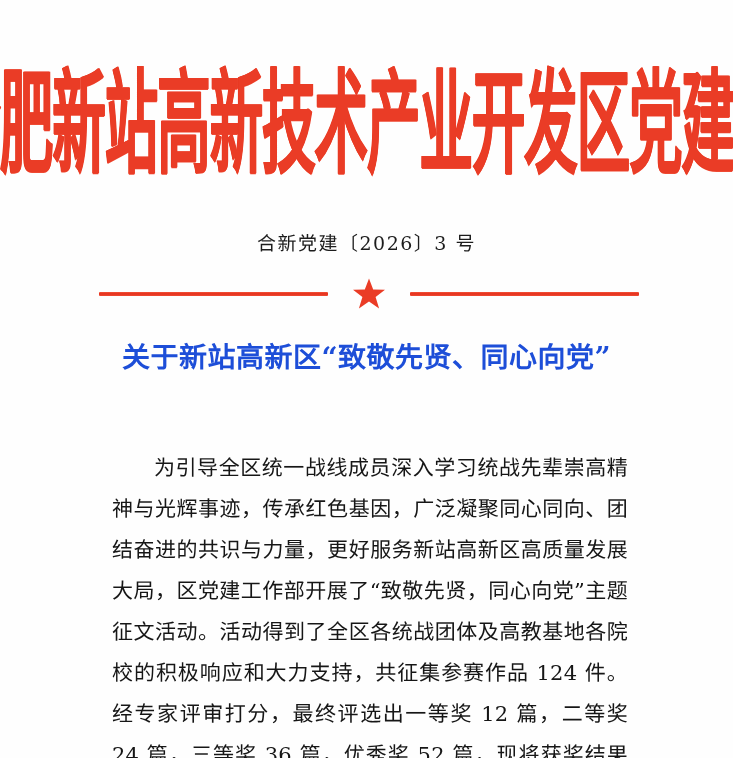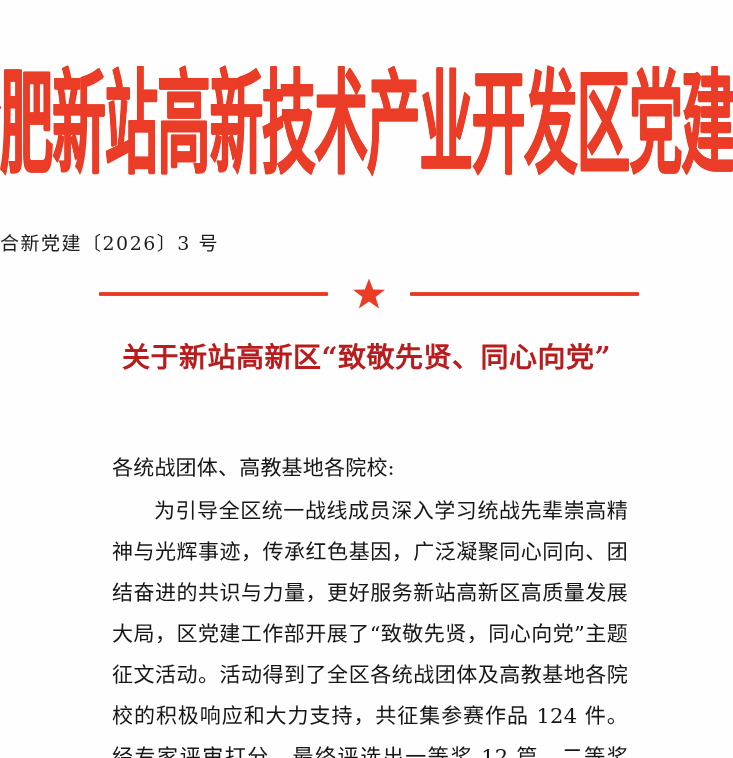--- a/index.html
+++ b/index.html
@@ -54,20 +54,21 @@
       -0.6px 0 0 #e8381f,
        0 0.4px 0 #ef4a33;
   }
 
   
   .doc-number {
     position: absolute;
     top: 228px;
     left: 0;
     right: 0;
+    text-align: center;
     font-size: 19px;
     letter-spacing: 1.5px;
     color: #1c1c1c;
     font-family: "DejaVu Serif", "Liberation Serif", serif;
   }
 
   
   .red-rule {
     position: absolute;
     top: 280px;
@@ -103,21 +104,21 @@
     position: absolute;
     top: 336px;
     left: 0;
     right: 0;
     text-align: center;
     font-family: "DejaVu Serif", "Liberation Serif", serif;
     font-weight: 700;
     font-size: 28px;
     line-height: 44px;
     letter-spacing: 0.5px;
-    color: #b91c1c;
+    color: #1d4ed8;
   }
   .headline-line { display: block; white-space: nowrap; }
 
   
   .body-block {
     position: absolute;
     top: 448px;
     left: 112px;
     width: 516px;
     font-family: "DejaVu Serif", "Liberation Serif", serif;
@@ -159,17 +160,16 @@
       </svg>
     </div>
     <div class="rule-seg right"></div>
   </div>
 
   <div class="headline">
     <span class="headline-line">关于新站高新区“致敬先贤、同心向党”</span>
   </div>
 
   <div class="body-block">
-    <span class="salutation">各统战团体、高教基地各院校:</span>
     <p class="para">为引导全区统一战线成员深入学习统战先辈崇高精神与光辉事迹，传承红色基因，广泛凝聚同心同向、团结奋进的共识与力量，更好服务新站高新区高质量发展大局，区党建工作部开展了“致敬先贤，同心向党”主题征文活动。活动得到了全区各统战团体及高教基地各院校的积极响应和大力支持，共征集参赛作品 124 件。经专家评审打分，最终评选出一等奖 12 篇，二等奖 24 篇，三等奖 36 篇，优秀奖 52 篇，现将获奖结果予以公布（见附件）。</p>
   </div>
 
 </div>
 
 </body></html>

